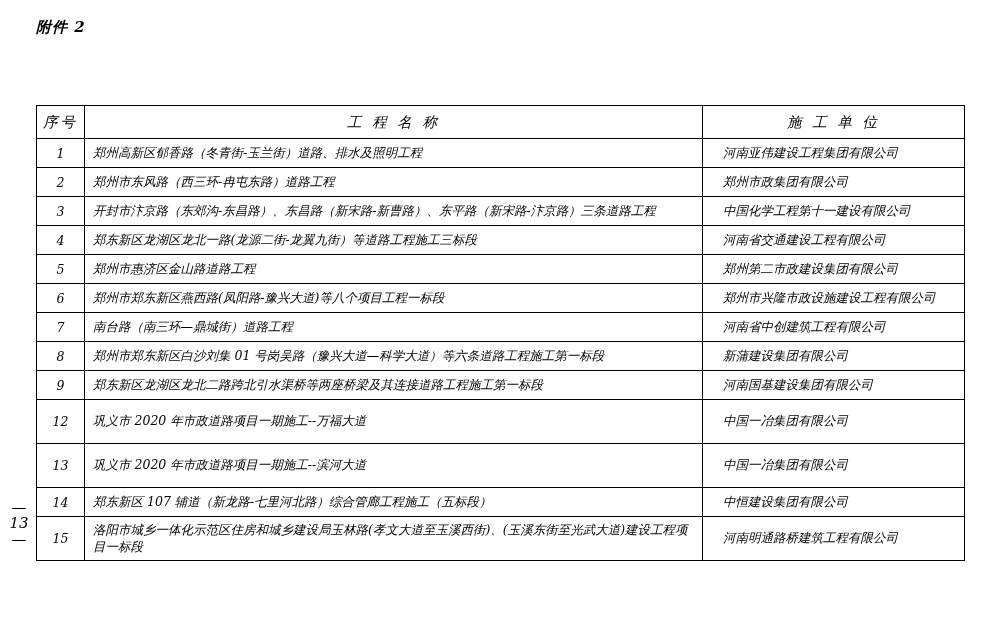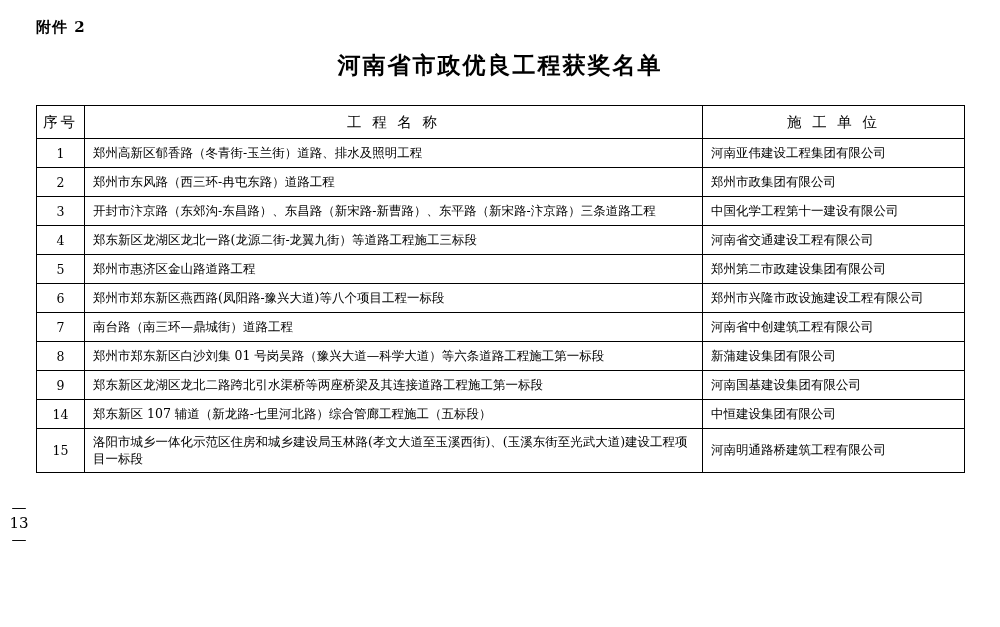--- a/index.html
+++ b/index.html
@@ -12,20 +12,21 @@
     height: 627px;
     font-family: "DejaVu Sans", "Liberation Sans", sans-serif;
     color: #000000;
     position: relative;
     overflow: hidden;
   }
   .page {
     position: relative;
     width: 1000px;
     height: 540px;
+    font-style: italic;
   }
   .attachment-label {
     position: absolute;
     left: 36px;
     top: 18px;
     font-size: 15px;
     font-weight: bold;
     font-family: "DejaVu Serif", "Liberation Serif", serif;
     letter-spacing: 1px;
   }
@@ -84,34 +85,33 @@
 
   td.cell-no {
     text-align: center;
     font-size: 12.5px;
   }
   td.cell-name {
     padding: 3px 6px 3px 8px;
     line-height: 1.35;
   }
   td.cell-unit {
-    padding: 3px 6px 3px 8px;
+    padding: 3px 6px 3px 20px;
     line-height: 1.35;
   }
   tr.row { height: 29px; }
   tr.row-tall { height: 44px; }
 </style>
 </head>
 <body>
 
 <div class="page">
 
   <div class="attachment-label">附件 2</div>
 
-  <div class="doc-title">河南省市政优良工程获奖名单</div>
 
   <div class="side-page-number">
     <span>— 13 —</span>
   </div>
 
   <table class="award-table">
     <colgroup>
       <col class="c-no">
       <col class="c-name">
       <col class="c-unit">
@@ -162,20 +162,30 @@
       <tr class="row">
         <td class="cell-no">8</td>
         <td class="cell-name">郑州市郑东新区白沙刘集 01 号岗吴路（豫兴大道—科学大道）等六条道路工程施工第一标段</td>
         <td class="cell-unit">新蒲建设集团有限公司</td>
       </tr>
       <tr class="row">
         <td class="cell-no">9</td>
         <td class="cell-name">郑东新区龙湖区龙北二路跨北引水渠桥等两座桥梁及其连接道路工程施工第一标段</td>
         <td class="cell-unit">河南国基建设集团有限公司</td>
       </tr>
+      <tr class="row-tall">
+        <td class="cell-no">12</td>
+        <td class="cell-name">巩义市 2020 年市政道路项目一期施工--万福大道</td>
+        <td class="cell-unit">中国一冶集团有限公司</td>
+      </tr>
+      <tr class="row-tall">
+        <td class="cell-no">13</td>
+        <td class="cell-name">巩义市 2020 年市政道路项目一期施工--滨河大道</td>
+        <td class="cell-unit">中国一冶集团有限公司</td>
+      </tr>
       <tr class="row">
         <td class="cell-no">14</td>
         <td class="cell-name">郑东新区 107 辅道（新龙路-七里河北路）综合管廊工程施工（五标段）</td>
         <td class="cell-unit">中恒建设集团有限公司</td>
       </tr>
       <tr class="row-tall">
         <td class="cell-no">15</td>
         <td class="cell-name">洛阳市城乡一体化示范区住房和城乡建设局玉林路(孝文大道至玉溪西街)、(玉溪东街至光武大道)建设工程项目一标段</td>
         <td class="cell-unit">河南明通路桥建筑工程有限公司</td>
       </tr>

